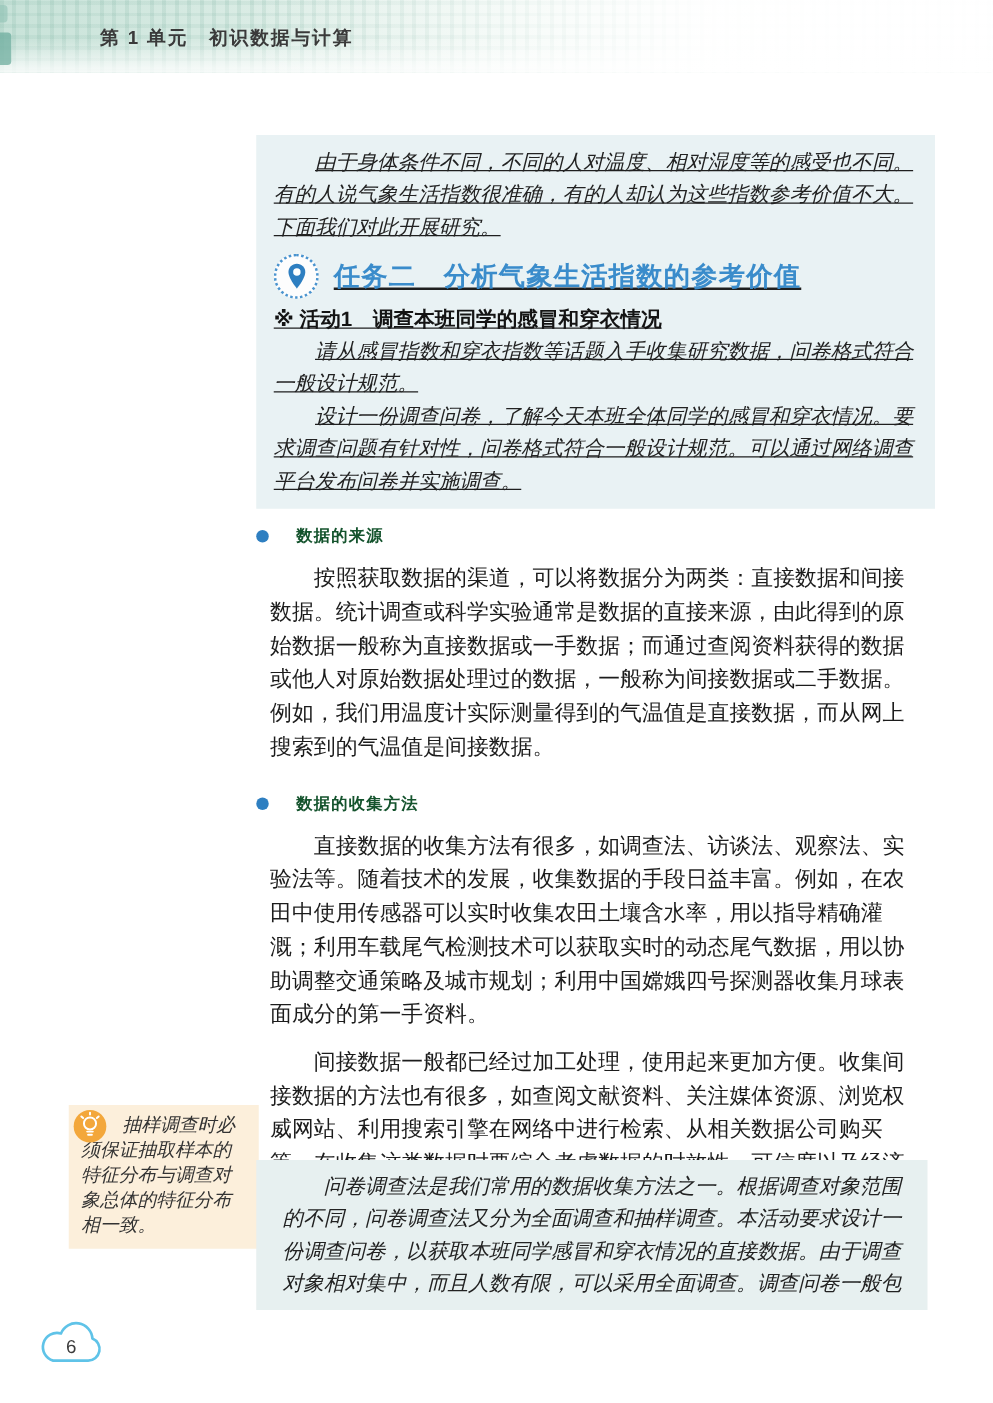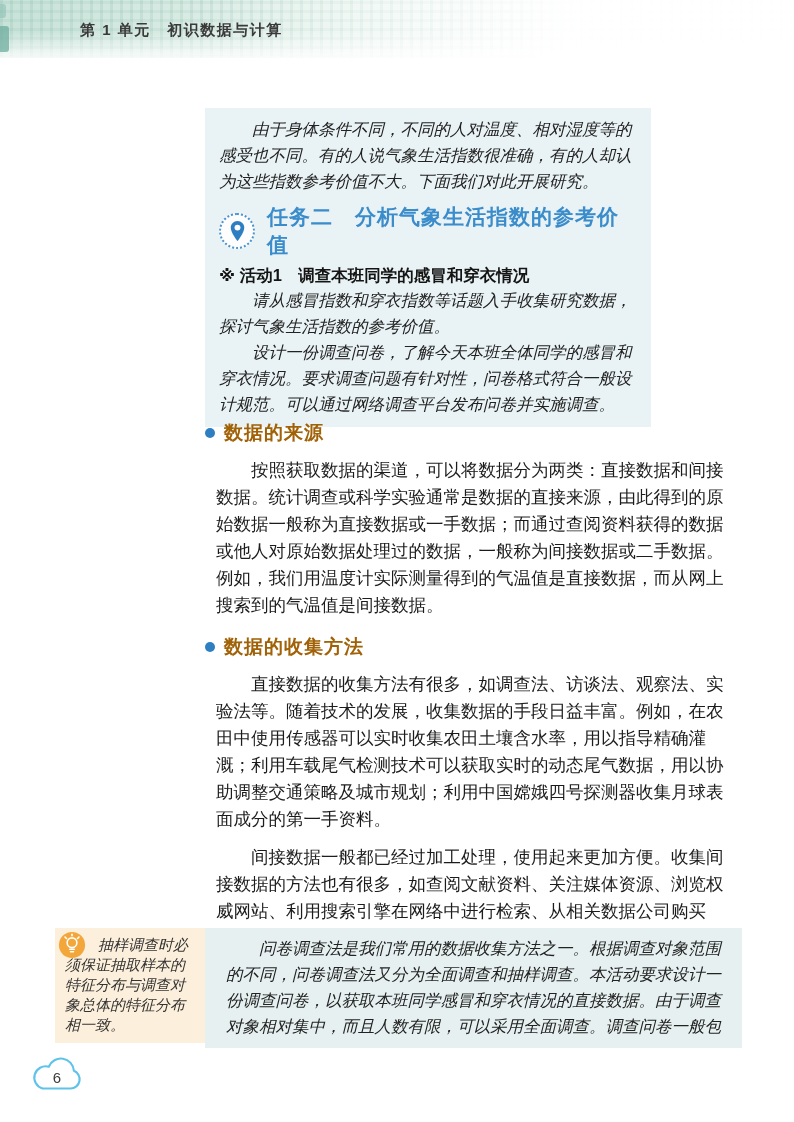--- a/index.html
+++ b/index.html
@@ -31,54 +31,54 @@
   .edge-accent-b { position:absolute; left:0; top:4px; width:6px; height:14px;
     background:#8fc2b4; opacity:.6; border-radius:0 3px 3px 0; }
   .unit-title {
     position:absolute; left:38px; top:21px;
     font-family:"Liberation Sans","DejaVu Sans",sans-serif;
     font-weight:bold; font-size:15px; color:#3a3a3a; letter-spacing:1.5px;margin-left:42px;
   }
 
   
   .intro-box {
-    position:absolute; left:205px; top:108px; width:446px;
-    background:#e9f2f4; padding:9px 14px 9px;
+    position:absolute; left:205px; top:108px; width:543px;
+    background:#e9f2f4; padding:9px 14px 9px;text-decoration:underline;
   }
   .kai { font-style:italic; }
   .intro-box p { margin:0; text-indent:2em; font-size:16.5px; line-height:26px; color:#222; }
-  .task-heading { display:flex; align-items:center; justify-content:space-between; gap:12px; margin:8px 0 6px; }
+  .task-heading { display:flex; align-items:center; justify-content:flex-start; gap:12px; margin:8px 0 6px; }
   .pin-ring {
     width:36px; height:36px; border-radius:50%; border:2px dotted #4a94cf;
     background:#fdfdfd; display:flex; align-items:center; justify-content:center; flex:0 0 auto;
   }
   .task-title {
     font-family:"Liberation Sans","DejaVu Sans",sans-serif; font-weight:bold;
     font-size:21px; color:#3a8ccb; letter-spacing:1px;
   }
   .activity-heading {
     margin:4px 0 1px; font-family:"Liberation Sans","DejaVu Sans",sans-serif;
     font-weight:bold; font-size:16.5px; color:#141414;
   }
 
   
   .content-section { position:absolute; left:205px; width:537px; }
   #section-sources { top:420px; }
   #section-methods { top:634px; }
   .section-head {
-    display:flex; align-items:center; gap:9px; margin:0 0 9px;
+    display:flex; align-items:center; gap:22px; margin:0 0 9px;
     font-family:"Liberation Sans","DejaVu Sans",sans-serif;
-    font-weight:bold; font-size:19px; color:#a16207; letter-spacing:1px;
+    font-weight:bold; font-size:13px; color:#14532d; letter-spacing:1px;
   }
   .bullet { width:10px; height:10px; border-radius:50%; background:#2e7fc1; flex:0 0 auto; }
   .body-p { margin:11px; text-indent:2em; font-size:17.5px; line-height:27px; color:#1c1c1c; }
 
   
   .margin-note {
-    position:absolute; left:55px; top:928px; width:152px;
+    position:absolute; left:55px; top:884px; width:152px;
     background:#fcefdb; padding:7px 10px 8px;
   }
   .margin-note .note-text {
     display:block; font-size:15px; line-height:20px; color:#333;
     text-indent:2.2em;
   }
   .bulb-badge { position:absolute; left:3px; top:3px; width:28px; height:28px; }
 
   .bottom-box {
     position:absolute; left:205px; top:928px; width:537px;
@@ -114,21 +114,21 @@
       <span class="pin-ring">
         <svg viewBox="0 0 24 30" width="17" height="22" aria-hidden="true">
           <path d="M12 1 C6.5 1 2.5 5.2 2.5 10.3 C2.5 17.5 12 29 12 29 C12 29 21.5 17.5 21.5 10.3 C21.5 5.2 17.5 1 12 1 Z" fill="#2e7fc1"></path>
           <circle cx="12" cy="10.2" r="4.2" fill="#ffffff"></circle>
         </svg>
       </span>
       <span class="task-title">任务二　分析气象生活指数的参考价值</span>
     </div>
 
     <h3 class="activity-heading">※ 活动1　调查本班同学的感冒和穿衣情况</h3>
-    <p class="kai">请从感冒指数和穿衣指数等话题入手收集研究数据，探讨气象生活指数的参考价值。</p>
+    <p class="kai">请从感冒指数和穿衣指数等话题入手收集研究数据，问卷格式符合一般设计规范。</p>
     <p class="kai">设计一份调查问卷，了解今天本班全体同学的感冒和穿衣情况。要求调查问题有针对性，问卷格式符合一般设计规范。可以通过网络调查平台发布问卷并实施调查。</p>
   </section>
 
   <section class="content-section" id="section-sources">
     <h2 class="section-head">
       <span class="bullet"></span>
       <span>数据的来源</span>
     </h2>
     <p class="body-p">按照获取数据的渠道，可以将数据分为两类：直接数据和间接数据。统计调查或科学实验通常是数据的直接来源，由此得到的原始数据一般称为直接数据或一手数据；而通过查阅资料获得的数据或他人对原始数据处理过的数据，一般称为间接数据或二手数据。例如，我们用温度计实际测量得到的气温值是直接数据，而从网上搜索到的气温值是间接数据。</p>
   </section>

